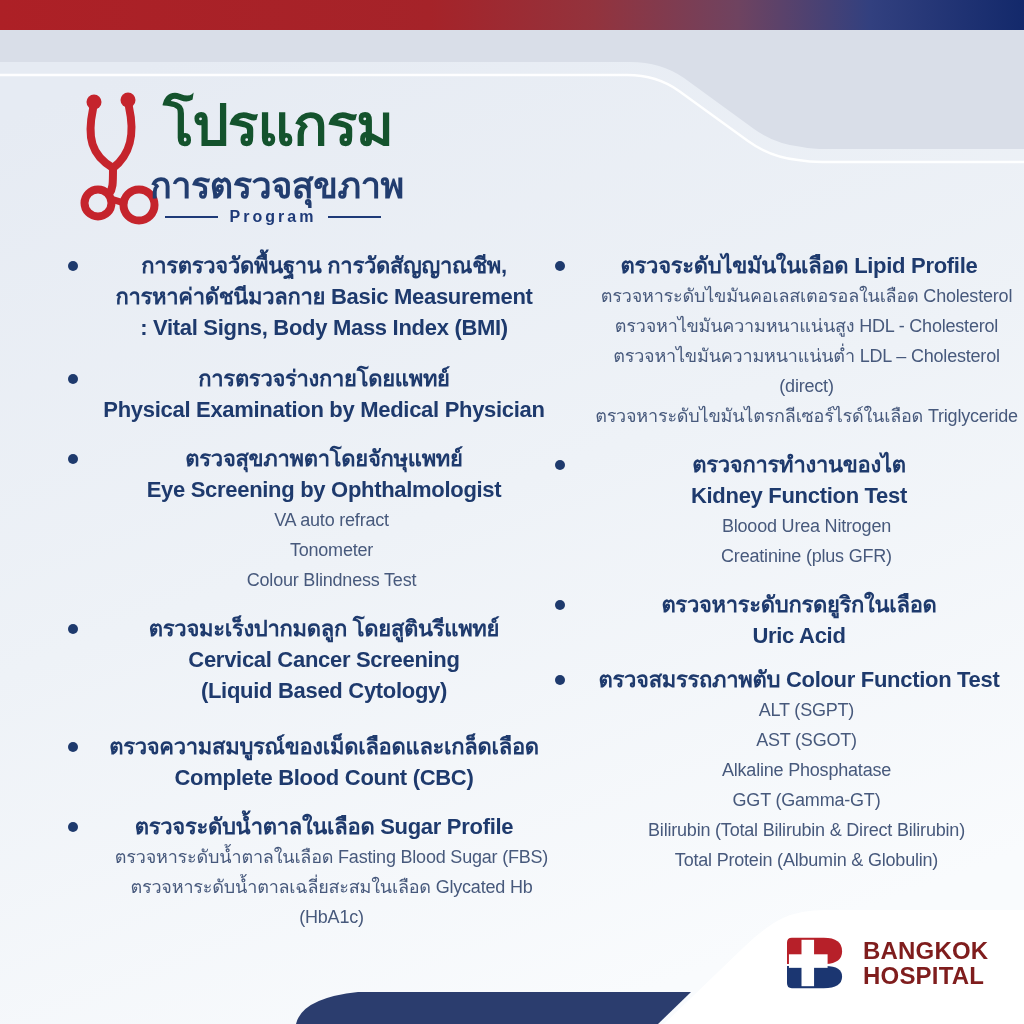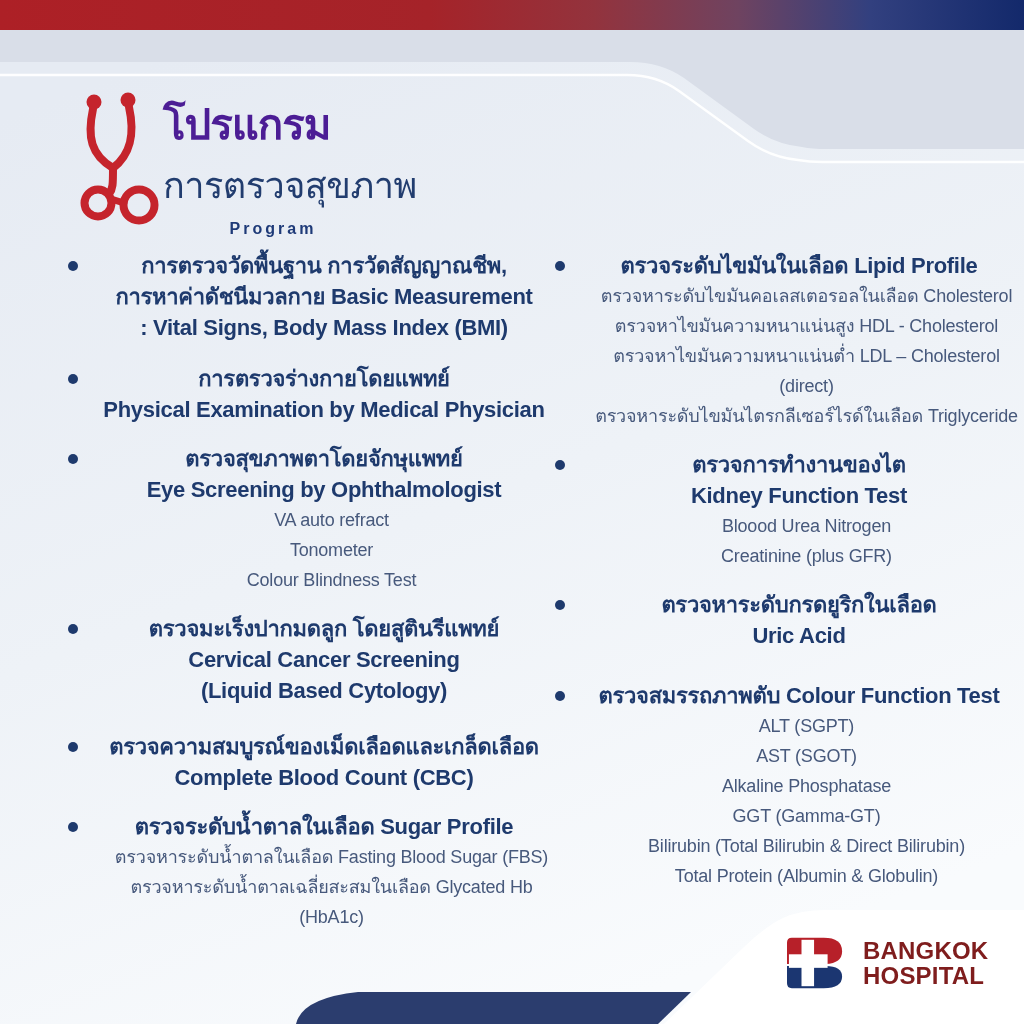--- a/index.html
+++ b/index.html
@@ -7,39 +7,39 @@
     position:relative;width:1024px;height:1024px;overflow:hidden;
     font-family:"Liberation Sans", sans-serif;
     background:#d9dee8;
   }
   .bg{position:absolute;left:0;top:0;width:1024px;height:1024px;}
 
   
   .steth{position:absolute;left:66px;top:92px;width:100px;height:135px;}
   .brand-title{
     position:absolute;left:163px;top:92px;
-    font-size:42px;font-weight:700;color:#4c1d95;line-height:66px;letter-spacing:-1px;
+    font-size:57px;font-weight:700;color:#14532d;line-height:66px;letter-spacing:-1px;
   }
   .brand-subtitle{
-    position:absolute;left:163px;top:164px;
-    font-size:36px;font-weight:400;color:#223d6f;line-height:44px;letter-spacing:-0.5px;
+    position:absolute;left:150px;top:164px;
+    font-size:36px;font-weight:700;color:#223d6f;line-height:44px;letter-spacing:-0.5px;
   }
   .program-row{
     position:absolute;left:165px;top:208px;width:216px;
-    display:flex;align-items:center;gap:12px;flex-direction:column;
+    display:flex;align-items:center;gap:12px;
   }
   .program-row .rule{flex:1;height:2px;background:#1e3a78;}
   .program-label{font-size:16px;font-weight:700;letter-spacing:3px;color:#1e3a78;}
 
   
   .col{position:absolute;top:250px;}
   .col-left{left:66px;width:492px;}
   .col-right{left:553px;width:468px;}
   .item{position:relative;padding-left:24px;margin-bottom:18px;text-align:center;}
-  .gap20{margin-bottom:20px}.gap23{}.gap25{margin-bottom:25px}.gap28{margin-bottom:29px}
+  .gap20{margin-bottom:20px}.gap23{}.gap25{margin-bottom:25px}.gap28{margin-bottom:13px}
   .bullet{
     position:absolute;left:2px;top:11px;width:10px;height:10px;border-radius:50%;
     background:#1e3a6d;
   }
   .t{font-size:22px;font-weight:700;color:#1e3a6d;line-height:31px;letter-spacing:-0.3px;}
   .s{font-size:18px;font-weight:400;color:#47597c;line-height:30px;padding-left:15px;letter-spacing:-0.2px;}
 
   
   .footer-logo{
     position:absolute;left:787px;top:937px;

